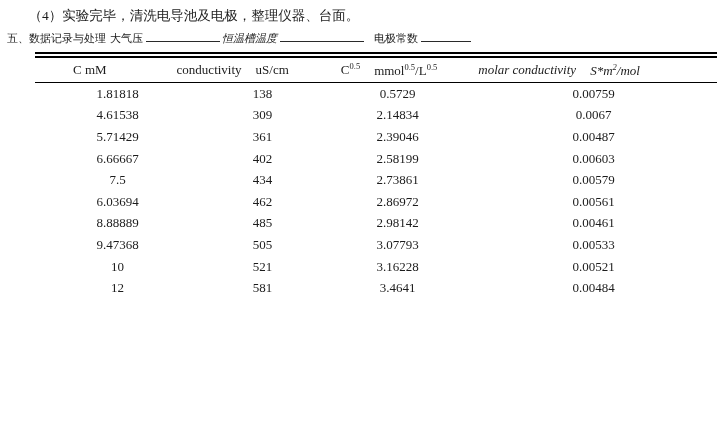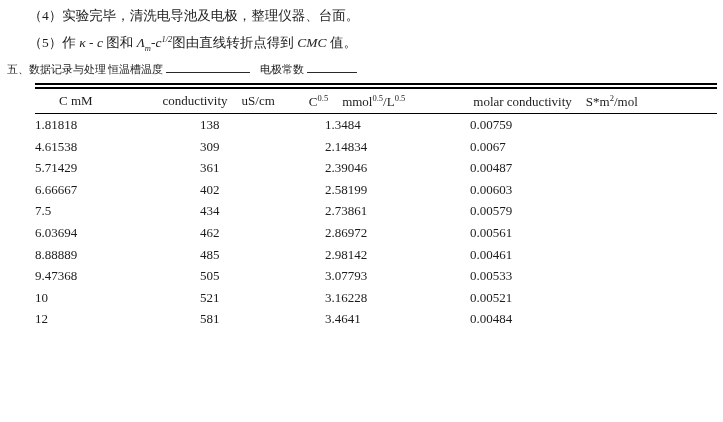--- a/index.html
+++ b/index.html
@@ -19,56 +19,56 @@
     display:flex;align-items:baseline;white-space:nowrap;
     line-height:21px;margin-top:1px;font-size:11px;
   }
   .blank{display:inline-block;border-bottom:1px solid #2a2a2a;height:13px;}
   .b1{width:56px;margin-left:3px;}
   .b2{width:74px;margin-left:3px;}
   .b3{width:84px;margin-left:3px;}
   .b4{width:50px;margin-left:3px;}
   .f1{margin-left:110px;}
   .f2{margin-left:4px;}
-  .f3{margin-left:2px;}
+  .f3{margin-left:2px;font-style:italic;}
   .f4{margin-left:10px;}
 
   
   .rule-top{
     margin:3px 0 0 28px;width:682px;height:2px;
     border-top:2px solid #000;border-bottom:2px solid #000;
   }
   .thead-row{
     display:flex;align-items:center;white-space:nowrap;
     margin-left:28px;width:682px;height:24px;
     border-bottom:1.5px solid #000;font-size:13px;
   }
-  .h1{margin-left:24px;}
+  .h1{margin-left:38px;}
   .h2{margin-left:70px;}
-  .h3{margin-left:34px;}
-  .h4{margin-left:68px;}
+  .h3{margin-left:52px;}
+  .h4{margin-left:41px;font-style:italic;}
   .hgap{display:inline-block;width:14px;}
   table.data{
     border-collapse:collapse;margin-left:28px;width:682px;
     font-size:13px;table-layout:fixed;
   }
-  table.data td{text-align:left;height:21.6px;padding:0;overflow:hidden;}
+  table.data td{text-align:center;height:21.6px;padding:0;overflow:hidden;}
 </style>
 </head>
 <body>
 
 <div class="doc">
 
 
   <p class="para">（4）实验完毕，清洗电导池及电极，整理仪器、台面。</p>
 
-  <p class="para"><span>（5）作</span> <span class="math">κ - c</span> <span>图和</span> <span class="math"><span>Λ</span><sub>m</sub><span>-c</span><sup>1/2</sup></span><span>图由直线转折点得到</span> <span class="math">CMC</span> <span>值。</span></p>
 
   <div class="section-row">
     <span>五、数据记录与处理</span>
+    <span class="f2"><span>大气压</span><span class="blank b2"></span></span>
     <span class="f3"><span>恒温槽温度</span><span class="blank b3"></span></span>
     <span class="f4"><span>电极常数</span><span class="blank b4"></span></span>
   </div>
 
   <div class="rule-top"></div>
 
   <div class="thead-row">
     <span class="h1">C mM</span>
     <span class="h2"><span>conductivity</span><span class="hgap"></span><span>uS/cm</span></span>
     <span class="h3"><span>C</span><sup>0.5</sup><span class="hgap"></span><span><span>mmol</span><sup>0.5</sup><span>/L</span><sup>0.5</sup></span></span>
@@ -79,21 +79,21 @@
     <colgroup>
       <col style="width:165px">
       <col style="width:125px">
       <col style="width:145px">
       <col style="width:247px">
     </colgroup>
     <tbody>
         <tr>
           <td>1.81818</td>
           <td>138</td>
-          <td>1.3484</td>
+          <td>0.5729</td>
           <td>0.00759</td>
         </tr>
         <tr>
           <td>4.61538</td>
           <td>309</td>
           <td>2.14834</td>
           <td>0.0067</td>
         </tr>
         <tr>
           <td>5.71429</td>

